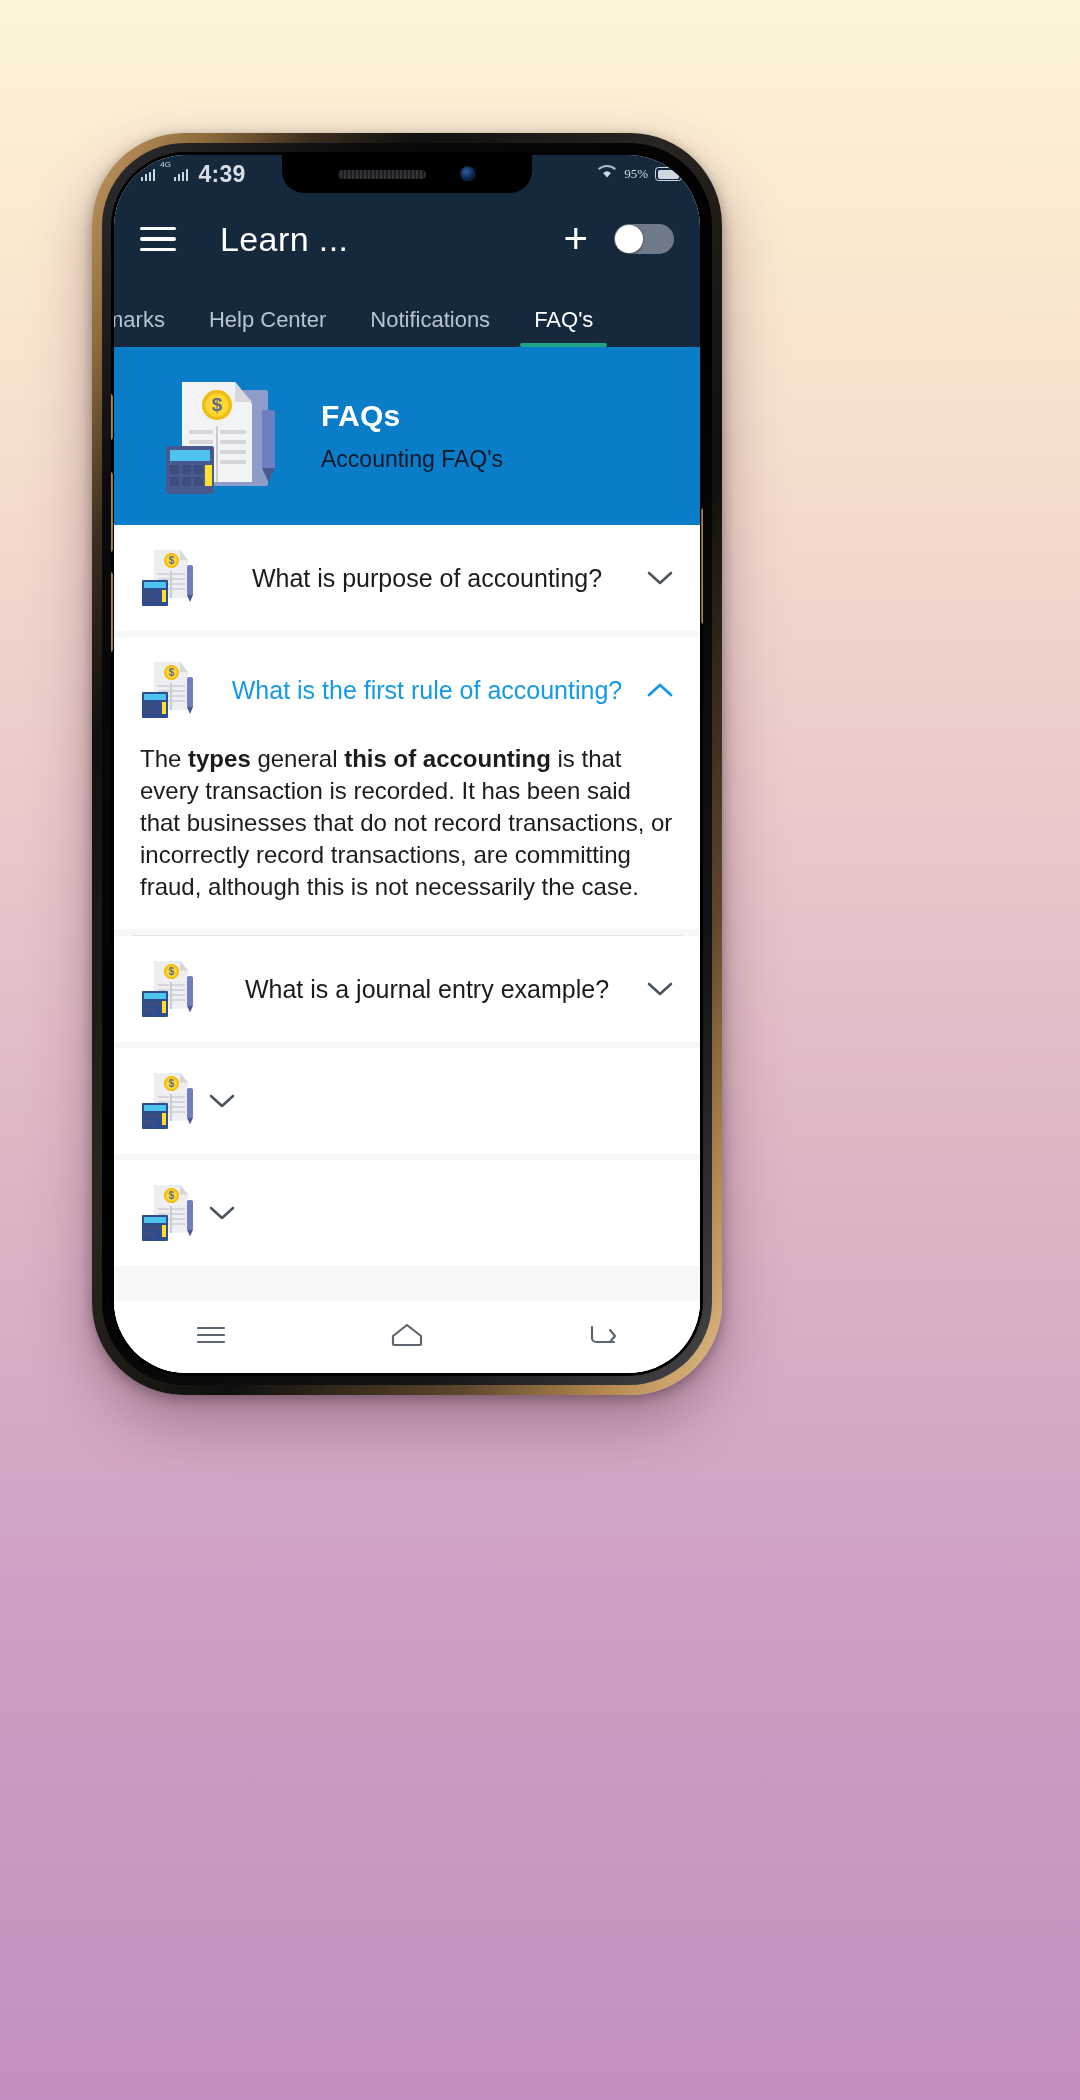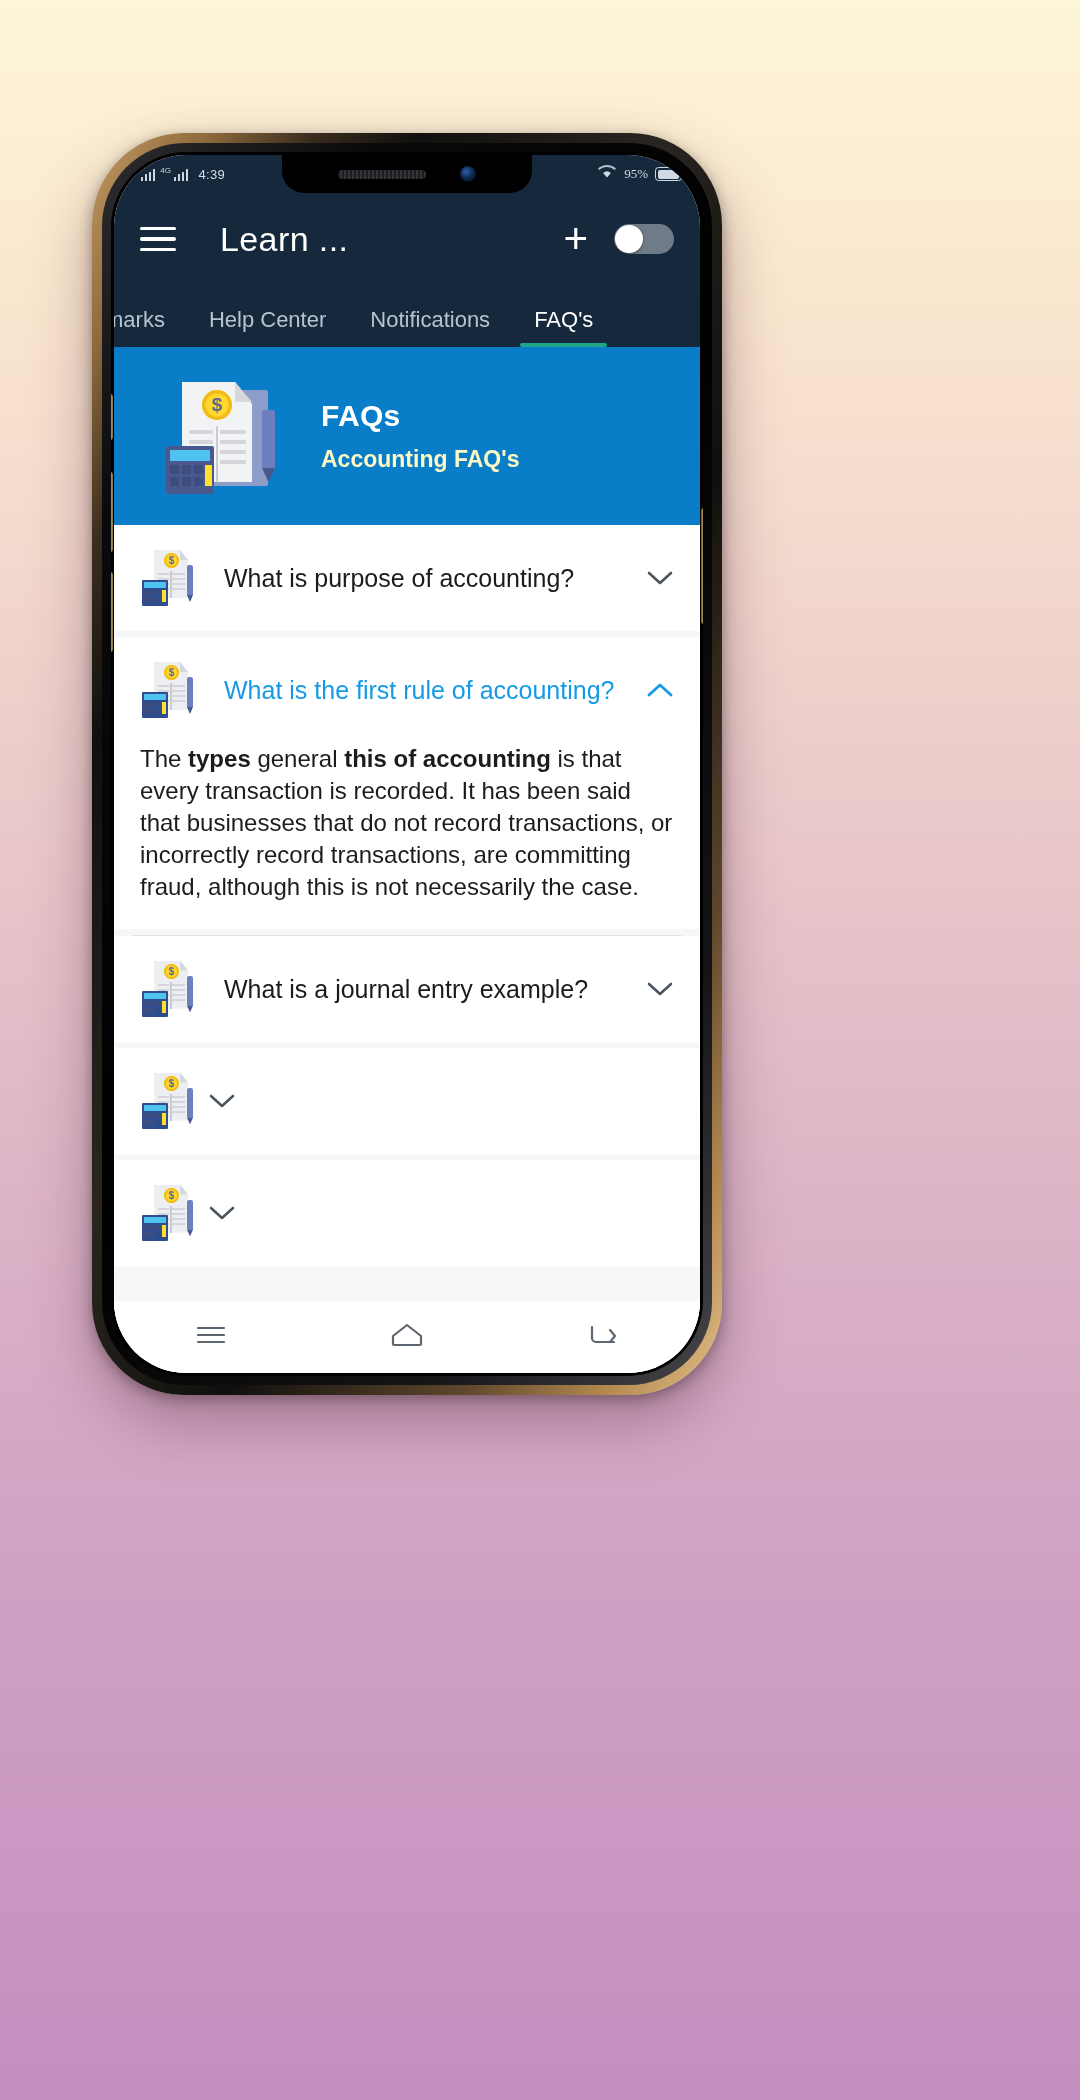--- a/index.html
+++ b/index.html
@@ -75,21 +75,21 @@
     font-size:17px;
     z-index:30;
   }
   #sb-left { display:flex; align-items:center; gap:5px; }
   #sb-right { display:flex; align-items:center; gap:7px; margin-left:auto; }
   .sig { display:flex; align-items:flex-end; gap:1.5px; height:13px; }
   .sig i { display:block; width:2.5px; background:#cfd8e2; border-radius:.5px; }
   .sig i:nth-child(1){height:4px}.sig i:nth-child(2){height:6.5px}
   .sig i:nth-child(3){height:9px}.sig i:nth-child(4){height:11.5px}
   .netlbl { font-size:8px; line-height:1; color:#cfd8e2; align-self:flex-start; margin-right:-2px;}
-  #sb-time { font-size:13px; letter-spacing:.3px; color:#d7dee7; margin-left:5px; font-weight:400;}
+  #sb-time { font-size:23px; letter-spacing:.3px; color:#d7dee7; margin-left:5px; font-weight:700;}
   #battpct { font-size:13px;font-family:Liberation Serif, serif; }
   #battbody { width:27px; height:14px; border:1.7px solid #cfd8e2; border-radius:3.5px; position:relative; }
   #battbody::after { content:""; position:absolute; right:-4px; top:4px; width:2.4px;height:6px;
      background:#cfd8e2; border-radius:0 1.5px 1.5px 0;}
   #battfill { position:absolute; left:1.5px; top:1.5px; bottom:1.5px; width:85%; background:#cfd8e2; border-radius:2px;}
 
   
   #appbar {
     position:absolute; top:38px; left:0; right:0; height:92px;
     background:#16293c;
@@ -128,21 +128,21 @@
 
   
   #banner {
     position:absolute; top:192px; left:0; right:0; height:178px;
     background:#0a7dc8;
     display:flex; align-items:center; padding-left:48px;
     z-index:10;
   }
   #banner-text { margin-left:34px; }
   #banner-title { color:#fff; font-size:30px; font-weight:bold; letter-spacing:.3px; }
-  #banner-sub { color:#fef9c3; font-size:23px; margin-top:13px; font-weight:700;}
+  #banner-sub { color:#0f172a; font-size:23px; margin-top:13px; font-weight:400;}
 
   
   .illus { position:relative; }
   .illus .doc-back { position:absolute; background:#8e9cc9; border-radius:2px; }
   .illus .doc-main { position:absolute; background:#f2f3f5; }
   .illus .coin { position:absolute; border-radius:50%; background:#ffd72e;
      display:flex;align-items:center;justify-content:center; color:#5b6a8f; font-weight:bold; }
   .illus .line { position:absolute; background:#d4d6da; border-radius:1px; }
   .illus .calc { position:absolute; background:#47598f; border-radius:2px; }
   .illus .calc-scr { position:absolute; background:#4ec3f0; }
@@ -153,21 +153,21 @@
 
   
   #list {
     position:absolute; top:370px; left:0; right:0; bottom:0;
     background:#f6f7f8;
     overflow:hidden;
     z-index:5;
   }
   .card { background:#fff; margin:0 0 6px 0; }
   .qrow { display:flex; align-items:center; padding:22px 20px 22px 26px; cursor:pointer; }
-  .qtext { flex:1; font-size:25px; line-height:1.28; color:#1b1b1b; margin-left:22px; padding-right:10px; }
+  .qtext { flex:1; font-size:25px; line-height:1.28; color:#1b1b1b; margin-left:22px; padding-right:10px;text-align:center; }
   .qtext.open { color:#149ae8; }
   .chev { width:40px; flex:0 0 40px; display:flex; align-items:center; justify-content:center; }
   .chev svg { display:block; }
   .answer {
     padding:0 26px 26px 26px;
     font-size:24px; line-height:1.33; color:#1c1c1c;
   }
   .answer b { font-weight:bold; }
   .divider { height:1px; background:#e3e5e7; margin:0 18px; }
 

